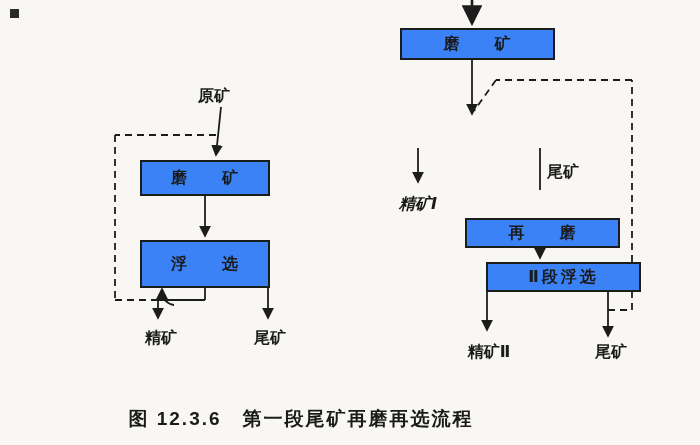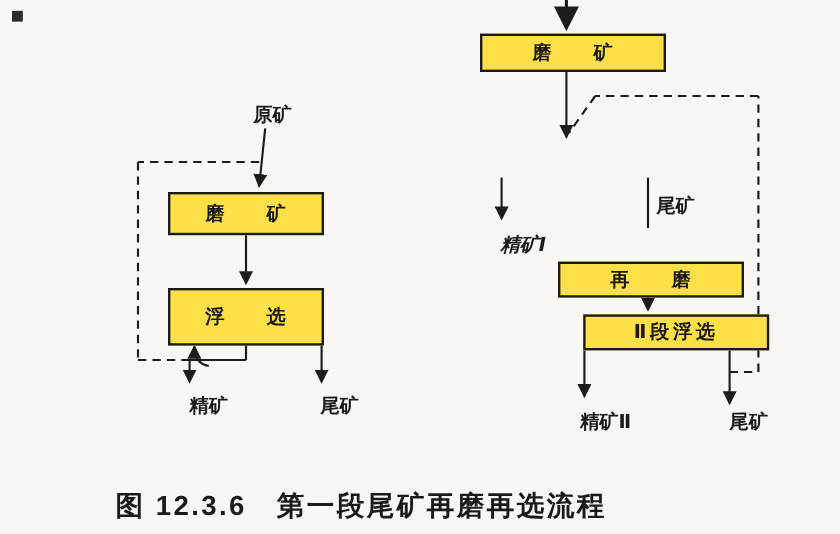--- a/index.html
+++ b/index.html
@@ -10,40 +10,40 @@
   .stage{
     position:relative;
     width:700px;height:445px;
     background:#f8f7f3;
     overflow:hidden;
     color:#1a1a1a;
   }
   .stage svg{position:absolute;left:0;top:0;}
   .box{
     position:absolute;
-    background:#fde047;
+    background:#3b82f6;
     border:2px solid #1c1c1c;
     display:flex;align-items:center;justify-content:center;
     font-size:16px;font-weight:bold;
     letter-spacing:1px;
     white-space:pre;
     box-sizing:border-box;
   }
   .lbl{
     position:absolute;
     font-size:16px;font-weight:bold;
-    text-align:right;
+    text-align:center;
     white-space:pre;
   }
   .lbl.left-align{text-align:left;}
   .caption{
     position:absolute;
     left:0;top:406px;width:602px;
     text-align:center;
-    font-size:23px;font-weight:bold;
+    font-size:19px;font-weight:bold;
     letter-spacing:2px;
   }
   .artifact{
     position:absolute;left:10px;top:9px;width:9px;height:9px;
     background:#2a2a2a;
   }
 </style>
 </head>
 <body>
 

